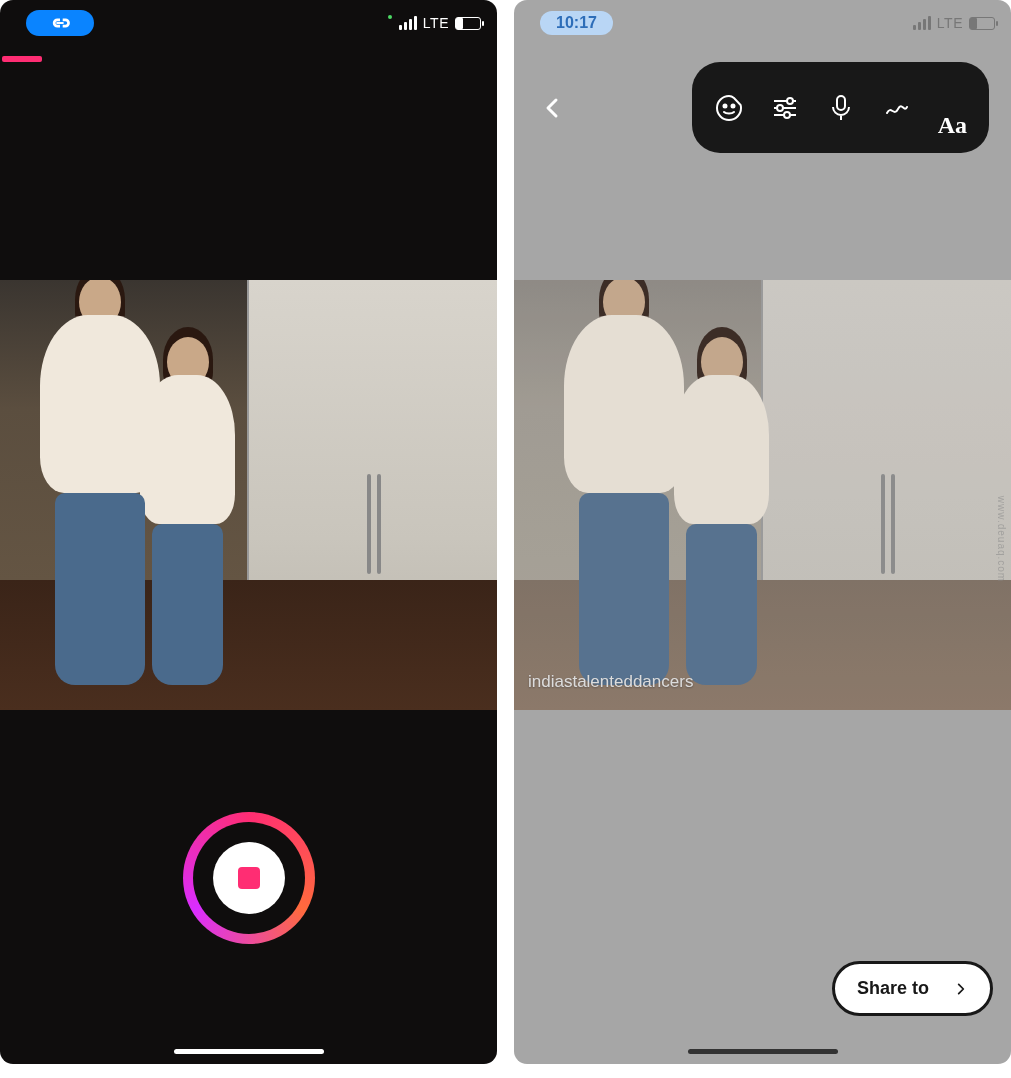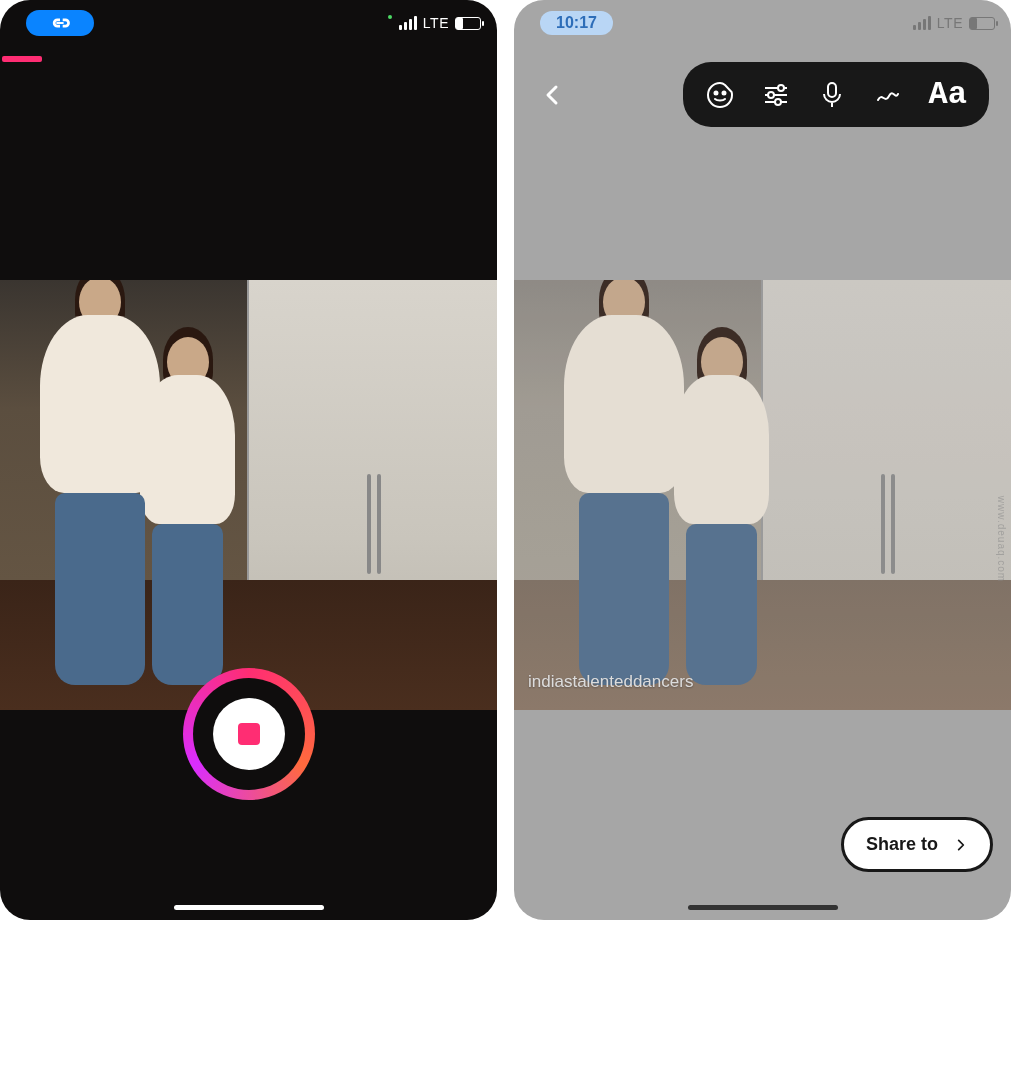--- a/index.html
+++ b/index.html
@@ -6,23 +6,23 @@
     body {
       width: 1011px;
       height: 1078px;
       display: flex;
       font-family: -apple-system, BlinkMacSystemFont, "Segoe UI", sans-serif;
       background: #fff;
       position: relative;
     }
     .phone {
       width: 497px;
-      height: 920px;
+      height: 1064px;
       position: relative;
-      border-radius: 30px;
+      border-radius: 13px;
       overflow: hidden;
     }
     .divider {
       width: 17px;
       height: 1078px;
       background: #fff;
     }
     
     .phone.left { background: #0f0d0d; }
     .status-bar {
@@ -170,21 +170,21 @@
     .back-chevron {
       color: #fff; font-size: 28px; width: 34px; height: 34px;
       display:flex;align-items:center;justify-content:center;
     }
     .tool-pill {
       background: #181818; border-radius: 28px; padding: 14px 22px;
       display: flex; align-items: center; gap: 26px;
     }
     .tool-icon { width: 30px; height: 30px; display:flex;align-items:center;justify-content:center; }
     .tool-icon svg { stroke: #fff; fill: none; stroke-width: 2; }
-    .tool-text { color:#fff; font-size:32px; font-weight:700; font-family: Liberation Mono, monospace; }
+    .tool-text { color:#fff; font-size:24px; font-weight:700; font-family: Liberation Serif, serif; margin-top: 36px; }
 
     .video-area-right {
       position: absolute;
       top: 280px;
       left: 0;
       width: 497px;
       height: 430px;
       background: linear-gradient(180deg, #8b8680 0%, #a09a90 30%, #aaa498 100%);
       overflow: hidden;
       opacity: 0.85;
@@ -194,21 +194,21 @@
     .video-area-right .wardrobe { background: linear-gradient(180deg,#d2cec8 0%,#c4c0b8 100%); }
     .caption {
       position: absolute; bottom: 18px; left: 14px;
       color: #e6e6e6; font-size: 17px; font-weight: 500;
       text-shadow: 0 1px 2px rgba(0,0,0,0.4);
     }
 
     .share-btn {
       position: absolute; bottom: 48px; right: 18px;
       background: #fff; border: 3px solid #181818; border-radius: 30px;
-      padding: 14px 22px; display: flex; align-items: center; gap: 16px;
+      padding: 14px 22px; display: flex; align-items: center; gap: 25px;
       font-size: 18px; font-weight: 600; color: #181818;
     }
     .share-btn svg { width: 14px; height: 14px; }
 
     .watermark {
       position: absolute; right: 4px; top: 50%; transform: translateY(-50%) rotate(0deg);
       font-size: 10px; color: rgba(140,140,140,0.6); letter-spacing: 1px;
       writing-mode: vertical-rl;
     }
   </style>

